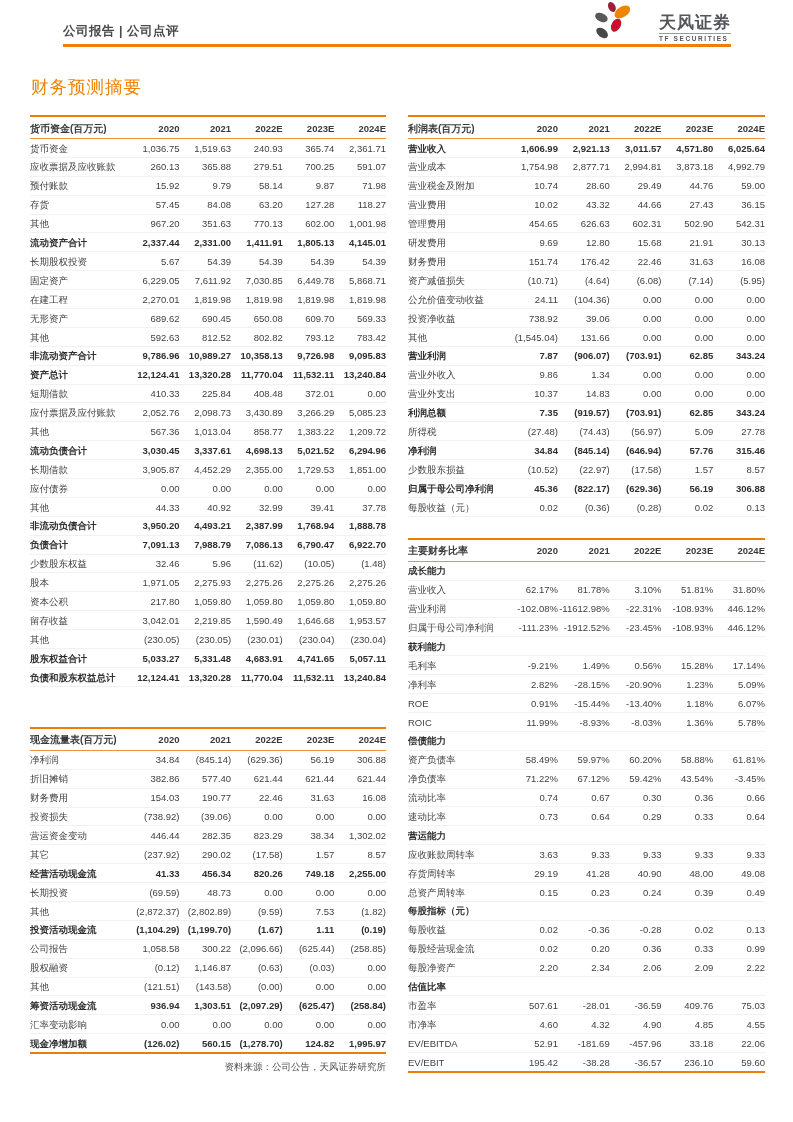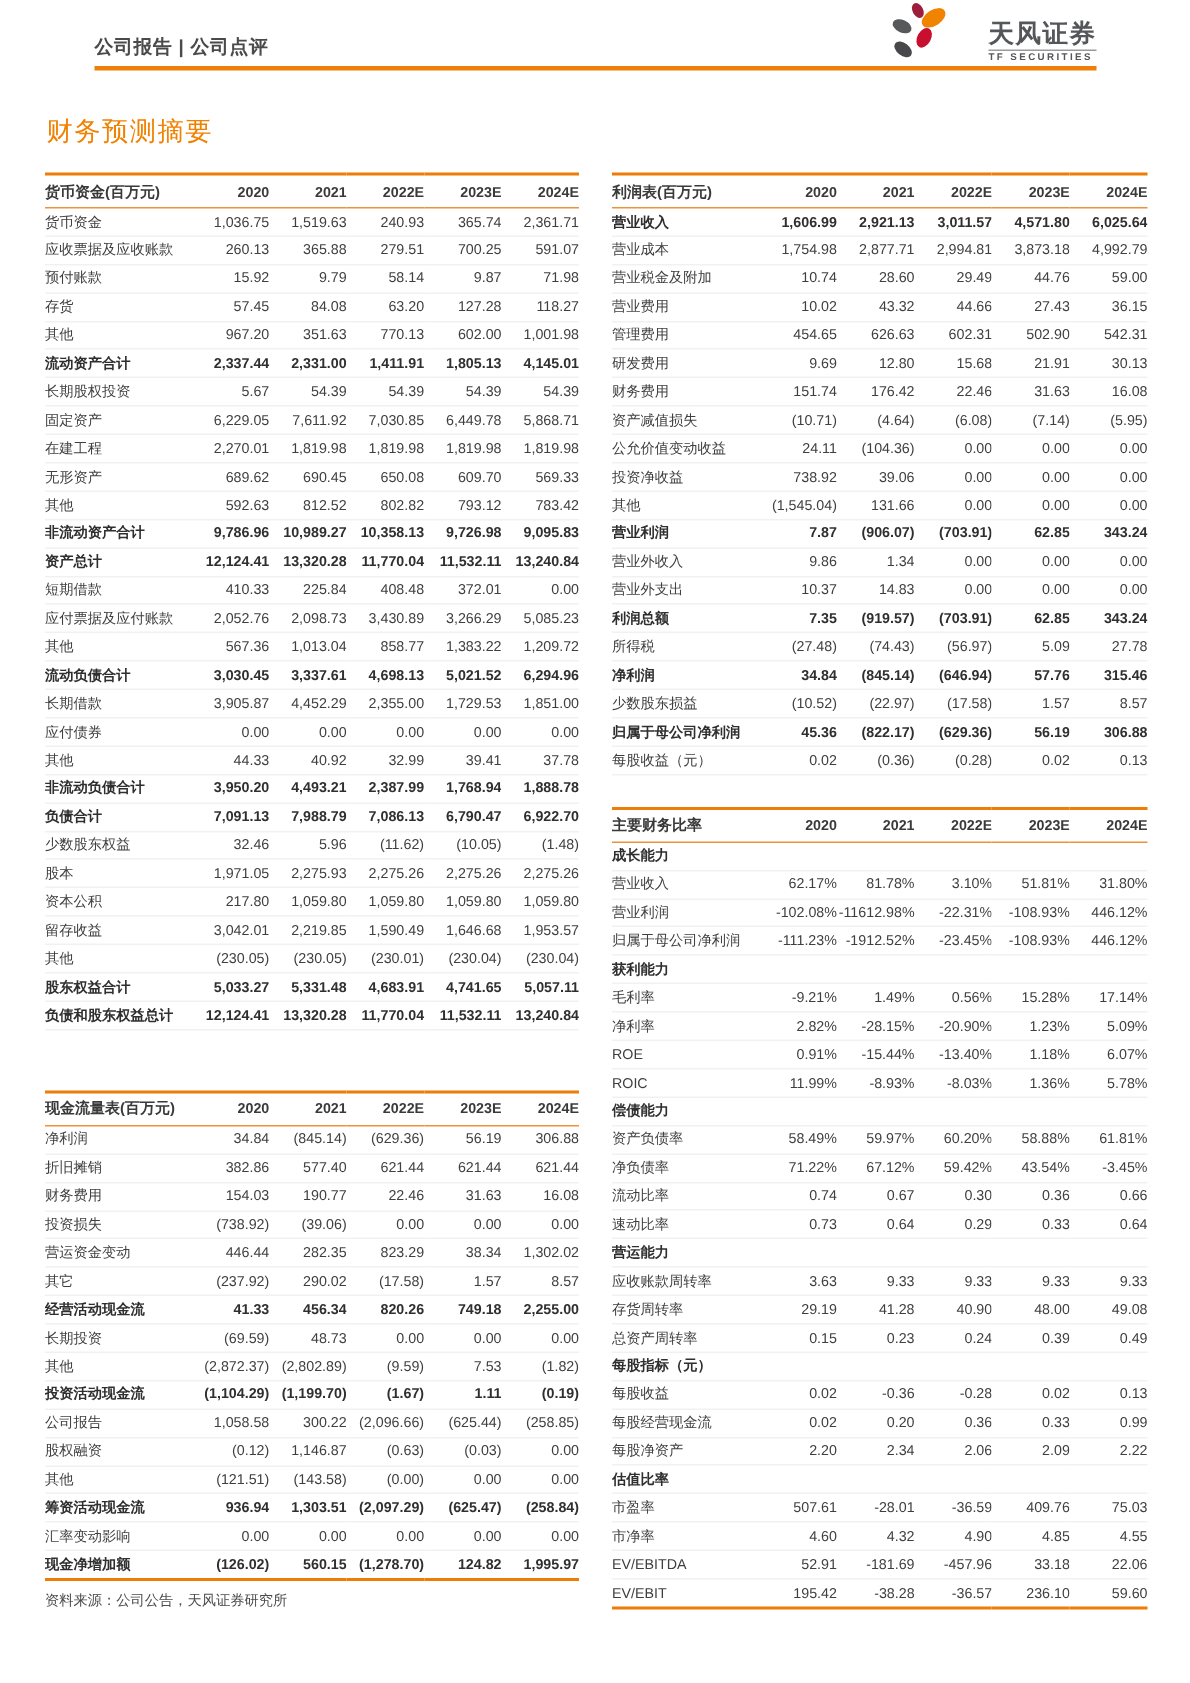--- a/index.html
+++ b/index.html
@@ -36,21 +36,21 @@
                        border-bottom:1.5px solid #f0913a; }
   table.fin thead th.lbl { font-size:10px; }
   table.fin .lbl { text-align:left; }
   table.fin tbody td { border-bottom:1px solid #f1f1ee; font-weight:normal; }
   table.fin tbody tr.b td { font-weight:bold; color:#2f2f2f; }
   table.fin tbody tr.sec td { font-weight:bold; color:#2f2f2f; }
   table.fin.end tbody tr:last-child td { border-bottom:2.5px solid #ed7c09; }
   .mt-cash { margin-top:40px; }
   .mt-ratio { margin-top:21px; }
 
-  .src-note { margin-top:7px; font-size:9.5px; color:#4c4c4c; }
+  .src-note { margin-top:7px; font-size:9.5px; color:#4c4c4c;text-align:right; }
 
   
   .ftr { position:absolute; left:0; right:0; top:1140px; }
   .ftr-rule { margin:0 62px 0 63px; height:2.5px; background:#e8830c; }
   .ftr-row { margin:7px 62px 0 103px; display:flex; justify-content:space-between;
              font-size:10.5px; color:#3d3d3d; }
 </style>
 </head>
 <body>
 

